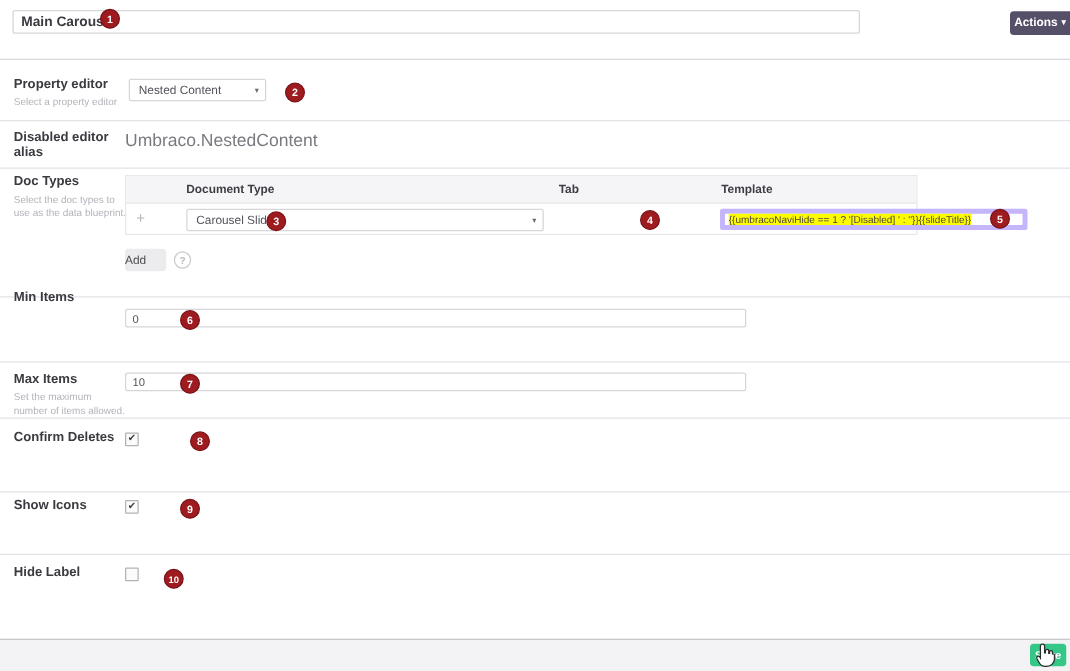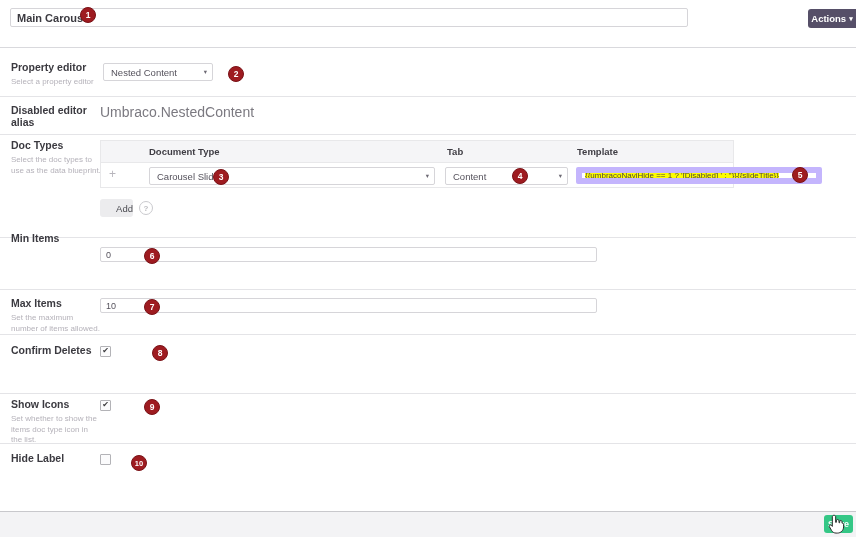--- a/index.html
+++ b/index.html
@@ -40,27 +40,27 @@
     font-family:"Liberation Sans",sans-serif;font-size:9px;color:#55525c;
     padding:0 5px;box-sizing:border-box;outline:none;
   }
   
   .dt-table{position:absolute;left:100px;top:140px;width:634px;height:48px;border:1px solid #e8e8ea;box-sizing:border-box;background:#fff;}
   .dt-head{position:absolute;left:0;top:0;right:0;height:21px;background:#f5f5f7;border-bottom:1px solid #e8e8ea;}
   .dt-head span{position:absolute;top:5px;font-size:9.5px;font-weight:bold;color:#3f3d44;}
   .dt-handle{position:absolute;left:8px;top:27px;font-size:12px;color:#b7b5bc;cursor:grab;line-height:12px;}
   .tmpl-field{
     position:absolute;left:475px;top:26px;width:246px;height:17px;
-    background:#fff;border:6px solid #c4b5fd;border-radius:2px;box-sizing:border-box;
+    background:#fff;border:4px solid #c4b5fd;border-radius:2px;box-sizing:border-box;
     display:flex;align-items:center;padding:0 3px;overflow:hidden;white-space:nowrap;cursor:text;
   }
   .tmpl-field .hl{background:#fdfd00;color:#4e4639;font-size:8px;padding:1px 0;}
   .add-btn{
     position:absolute;left:100px;top:199px;width:33px;height:18px;background:#ececee;border-radius:3px;
-    font-size:9.5px;color:#4a4a50;display:flex;align-items:center;justify-content:flex-end;cursor:pointer;
+    font-size:9.5px;color:#4a4a50;display:flex;align-items:center;justify-content:flex-start;cursor:pointer;
   }
   .help-icon{
     position:absolute;left:139px;top:201px;width:12px;height:12px;border:1.5px solid #cacace;border-radius:50%;
     color:#bcbcc0;font-size:8px;font-weight:bold;display:flex;align-items:center;justify-content:center;cursor:pointer;
   }
   
   .checkbox{
     position:absolute;left:100px;width:9px;height:9px;background:#fbfbfc;border:1px solid #b3b3b7;border-radius:1px;
     display:flex;align-items:center;justify-content:center;cursor:pointer;
   }
@@ -114,24 +114,20 @@
   <div class="dt-head">
     <span style="left:48px">Document Type</span>
     <span style="left:346px">Tab</span>
     <span style="left:476px">Template</span>
   </div>
   <div class="dt-handle">+</div>
   <div class="select" style="left:48px;top:26px;width:286px">
     <span>Carousel Slide</span>
     <span class="caret">▾</span>
   </div>
-  <div class="select" style="left:344px;top:26px;width:123px">
-    <span>Content</span>
-    <span class="caret">▾</span>
-  </div>
   <div class="tmpl-field">
     <span class="hl">{{umbracoNaviHide == 1 ? '[Disabled] ' : ''}}{{slideTitle}}</span>
   </div>
 </div>
 <div class="add-btn">
   <span>Add</span>
 </div>
 <div class="help-icon">
   <span>?</span>
 </div>
@@ -153,21 +149,20 @@
 <div class="prop-label" style="top:344px">
   <span>Confirm Deletes</span>
 </div>
 <div class="checkbox" style="top:346px">
   <span class="mark">✔</span>
 </div>
 <div class="divider" style="top:393px"></div>
 
 <div class="prop-label" style="top:398px">
   <span>Show Icons</span>
-  <div class="prop-desc">Set whether to show the items doc type icon in the list.</div>
 </div>
 <div class="checkbox" style="top:400px">
   <span class="mark">✔</span>
 </div>
 <div class="divider" style="top:443px"></div>
 
 <div class="prop-label" style="top:452px">
   <span>Hide Label</span>
 </div>
 <div class="checkbox" style="top:454px">

